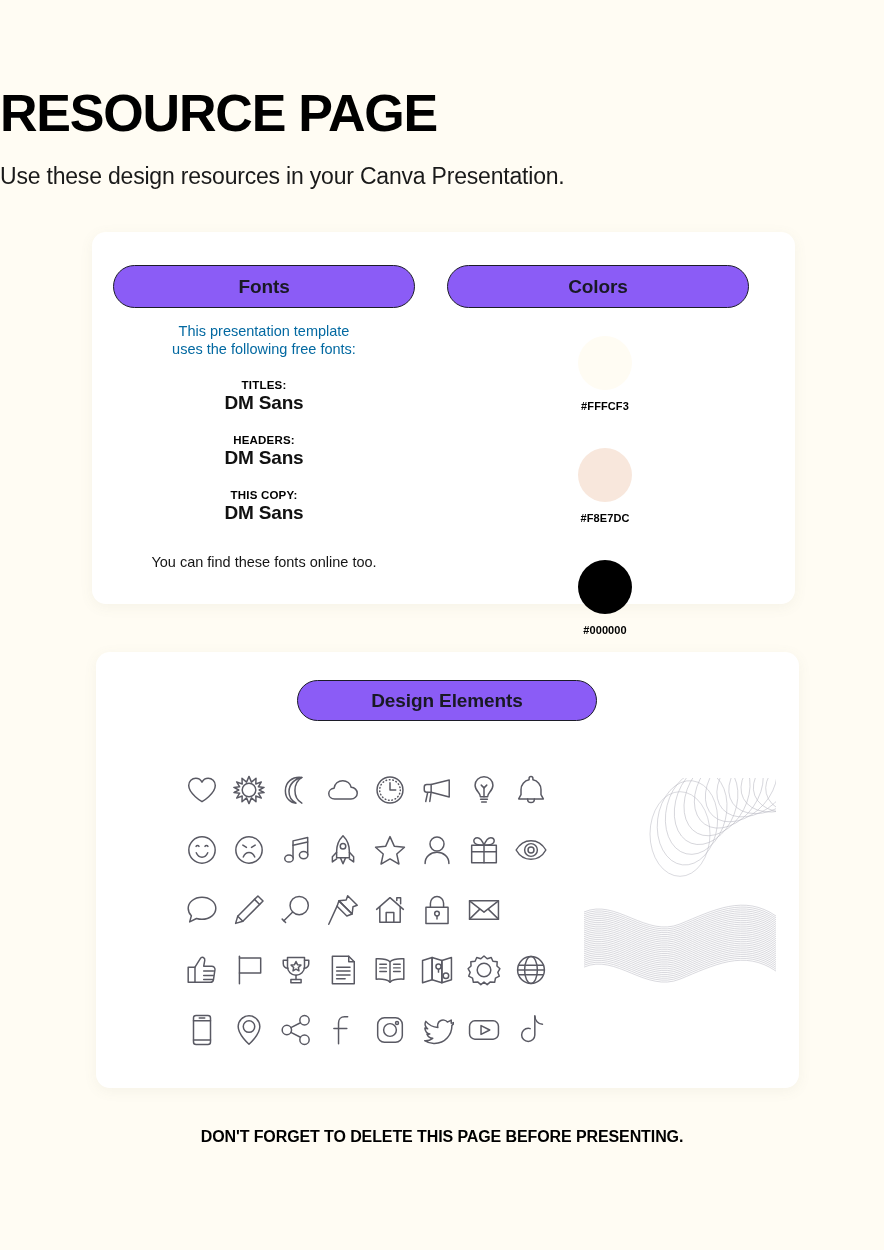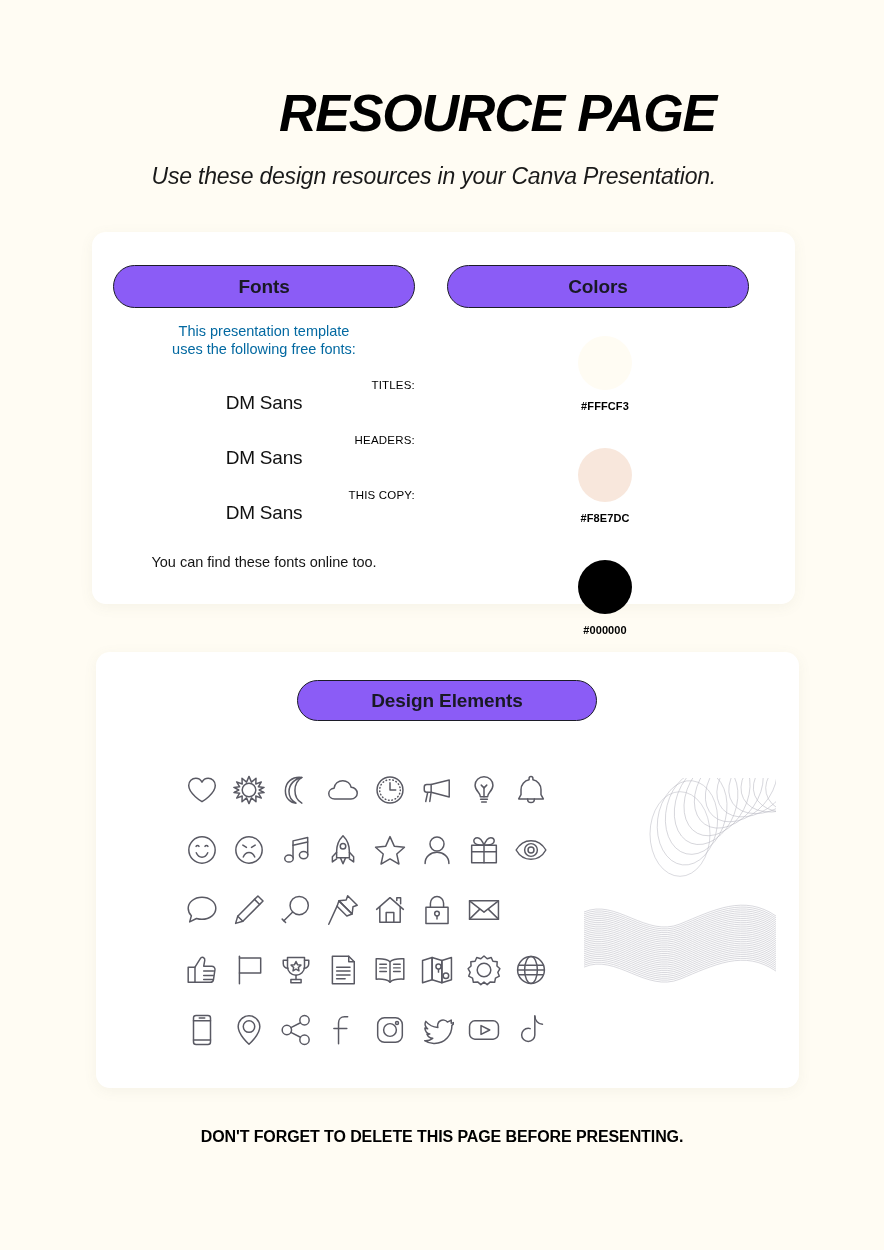--- a/index.html
+++ b/index.html
@@ -19,22 +19,21 @@
     height: 1250px;
     background: #FFFCF3;
   }
 
   
   .header {
     position: absolute;
     top: 86px;
     left: 0;
     width: 716px;
-    text-align: right;
-    font-style: italic;
+    text-align: left;
   }
   .page-title {
     font-size: 52px;
     font-weight: 700;
     letter-spacing: -1.2px;
     color: #000;
     line-height: 1.05;
   }
   .page-subtitle {
     margin-top: 22px;
@@ -91,28 +90,27 @@
     text-align: center;
   }
   .fonts-intro {
     font-size: 14.5px;
     line-height: 1.27;
     color: #0369a1;
   }
   .font-block { margin-top: 20px; }
   .font-role {
     font-size: 11.5px;
-    font-weight: 400;
+    font-weight: 700;
     letter-spacing: 0.2px;
     color: #000;
-    text-align: right;
   }
   .font-name {
     font-size: 19px;
-    font-weight: 400;
+    font-weight: 700;
     color: #111;
     margin-top: 1px;
     letter-spacing: -0.2px;
   }
   .fonts-footer {
     margin-top: 30px;
     font-size: 14.5px;
     color: #151515;
   }
 

